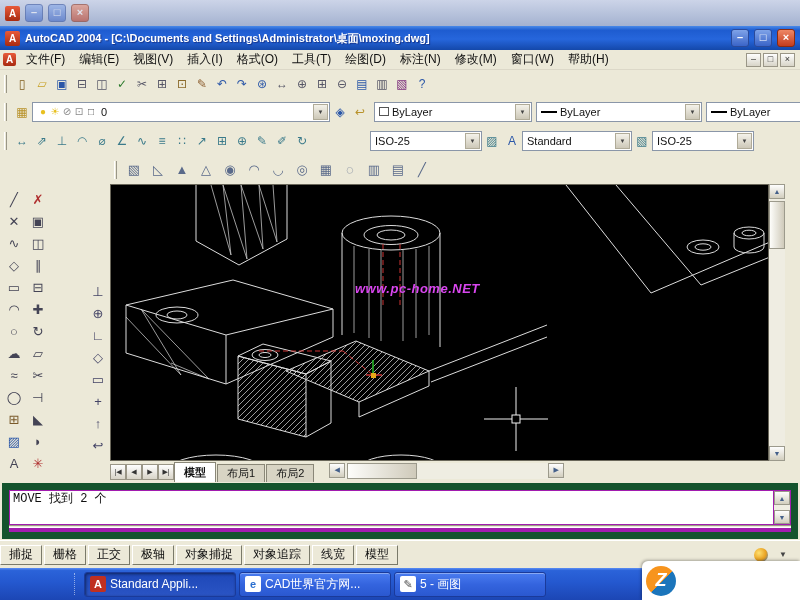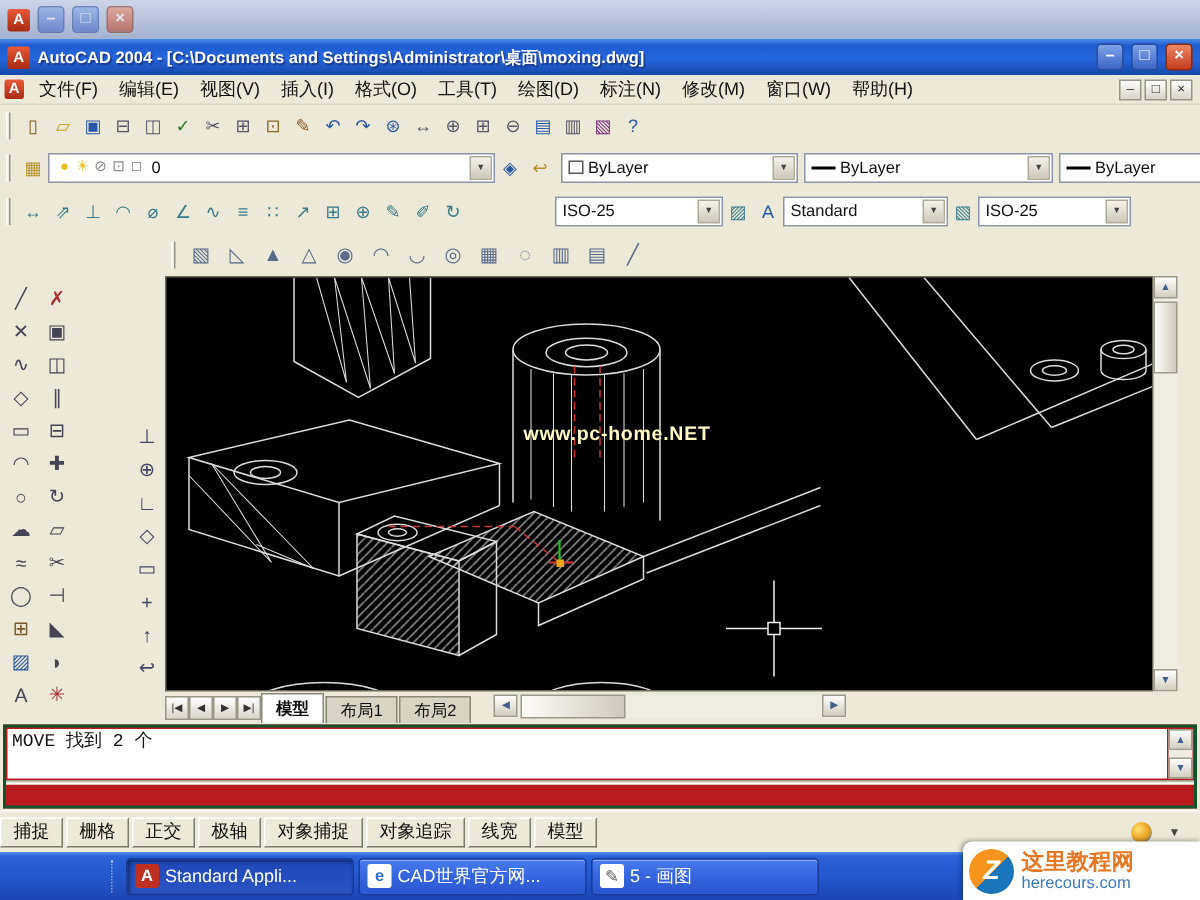--- a/index.html
+++ b/index.html
@@ -46,42 +46,42 @@
   .mini{font-size:10px;width:12px;text-align:center;flex:0 0 auto}
   .swatch{width:10px;height:9px;border:1px solid #555;background:#fff;margin-right:3px;flex:0 0 auto}
   .lwline{width:16px;height:2px;background:#000;margin-right:3px;flex:0 0 auto}
 
   
   .vcol{position:absolute;display:flex;flex-direction:column}
   .vbtn{width:22px;height:22px;display:flex;align-items:center;justify-content:center;font-size:13px}
 
   
   .viewport{position:absolute;left:110px;top:184px;width:659px;height:277px;background:#000;overflow:hidden;border:1px solid #6a675a}
-  .wm{position:absolute;left:238px;top:96px;color:#fef9c3;font-size:13px;font-weight:bold;letter-spacing:.5px}
+  .wm{position:absolute;left:244px;top:96px;color:#d946ef;font-size:13px;font-weight:bold;font-style:italic;letter-spacing:.5px}
 
   
   .vscroll{position:absolute;left:769px;top:184px;width:16px;height:277px;background:#efede2;display:flex;flex-direction:column}
   .sb-btn{width:16px;height:15px;flex:0 0 auto;background:linear-gradient(#fefefe,#d2cebe);border:1px solid #9c9a8c;
     font-size:7px;color:#44608a;display:flex;align-items:center;justify-content:center}
   .sb-track{flex:1;position:relative}
   .sb-thumb{position:absolute;background:linear-gradient(90deg,#fdfdfa,#cfcaba);border:1px solid #9c9a8c}
   .sb-thumb.v{left:0;right:0;top:2px;height:48px}
   .sb-thumb.h{top:0;bottom:0;left:2px;width:70px}
 
   
   .tabrow{position:absolute;left:110px;top:461px;width:676px;height:21px;display:flex;align-items:flex-end;background:#ece9d8}
   .tnav{width:16px;height:16px;border:1px solid #9a9687;background:linear-gradient(#fefefe,#d8d4c8);
     font-size:7px;display:flex;align-items:center;justify-content:center;color:#333;flex:0 0 auto;margin-bottom:2px}
   .tab{height:18px;padding:0 9px;display:flex;align-items:center;font-size:11px;background:#d8d4c4;
     border:1px solid #8a8778;border-bottom:none;margin-right:1px;flex:0 0 auto}
   .tab.active{background:#fff;font-weight:bold;height:20px}
   .hscroll{margin-left:14px;display:flex;width:235px;height:16px;background:#efede2;align-self:center;margin-bottom:2px}
 
   
-  .cmdwin{position:absolute;left:2px;top:483px;width:796px;height:56px;background:#b91c1c;border:2px solid #14532d}
+  .cmdwin{position:absolute;left:2px;top:483px;width:796px;height:56px;background:#a21caf;border:7px solid #14532d}
   .cmd-hist{position:absolute;left:1px;top:1px;right:18px;height:33px;overflow:hidden;background:#fff;
     font-family:"Liberation Mono","DejaVu Sans Mono",monospace;font-size:12px;line-height:16px;padding-left:3px}
   .cmd-sb{position:absolute;right:1px;top:1px;width:16px;height:33px;background:#efede2;display:flex;flex-direction:column;justify-content:space-between}
   .cmd-sb .sb-btn{height:14px}
   .cmd-split{position:absolute;left:0;right:0;top:35px;height:3px;background:#ece9d8;border-top:1px solid #9a9687;border-bottom:1px solid #fff}
   .cmd-prompt-line{position:absolute;left:1px;right:1px;top:38px;bottom:1px;background:#fff;
     font-family:"Liberation Mono","DejaVu Sans Mono",monospace;font-size:12px;line-height:16px;padding-left:3px}
 
   
   .statusbar{position:absolute;left:0;top:540px;width:800px;height:28px;background:#ece9d8;display:flex;align-items:center;border-top:1px solid #fff}
@@ -380,17 +380,13 @@
     
       <div class="task">
         <span class="task-ico c-target" style="color: rgb(85, 85, 85); background: rgb(255, 255, 255);">✎</span>
         <span class="task-label">5 - 画图</span>
       </div>
     </span>
 </div>
 
 <div class="badge">
   <span class="badge-logo">Z</span>
-  <span class="badge-text">
-    <span class="badge-title">这里教程网</span>
-    <span class="badge-domain">herecours.com</span>
-  </span>
 </div>
 
 </body></html>

